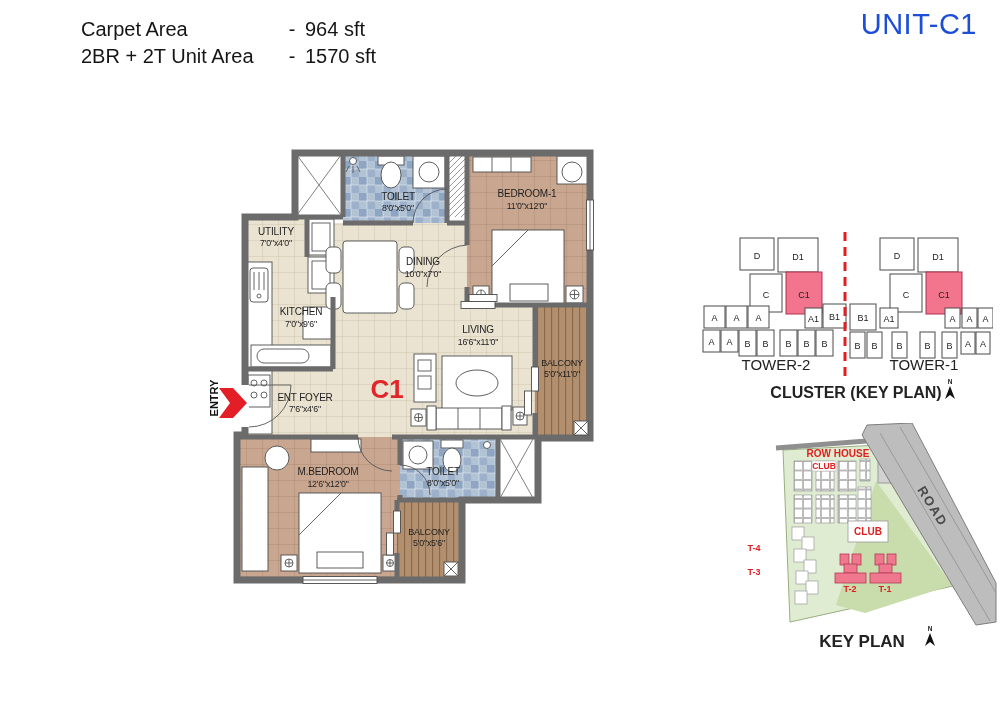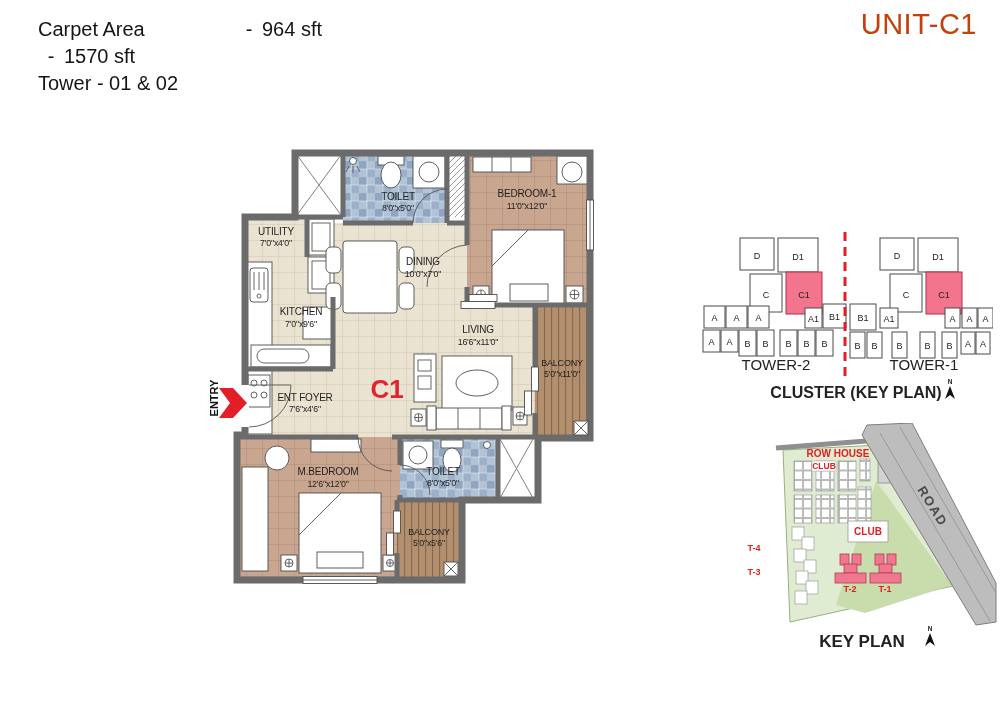--- a/index.html
+++ b/index.html
@@ -1,22 +1,22 @@
 <!DOCTYPE html>
 <html><head>
 <meta charset="utf-8">
 <style>
   html,body{margin:0;padding:0;}
   body{width:1000px;height:707px;position:relative;background:#fff;
        font-family:"Liberation Sans",sans-serif;color:#111;overflow:hidden;}
   .info{position:absolute;left:38px;top:16px;font-size:20px;line-height:27px;color:#151515;}
   .info-row{display:flex;}
-  .info-label{width:198px;}
+  .info-label{width:198px;margin-left:43px;}
   .info-dash{width:26px;text-align:center;}
-  .unit-title{position:absolute;right:23px;top:8px;font-size:29px;color:#c2410c;letter-spacing:0.5px;}
+  .unit-title{position:absolute;right:23px;top:8px;font-size:29px;color:#1d4ed8;letter-spacing:0.5px;}
   svg{position:absolute;}
   #floorplan{left:215px;top:145px;}
   #cluster{left:698px;top:230px;}
   #siteplan{left:740px;top:423px;}
   .entry-label{position:absolute;left:187px;top:391px;width:56px;height:14px;text-align:center;
        font-size:11px;font-weight:bold;transform:rotate(-90deg);color:#111;}
   svg text{font-family:"Liberation Sans",sans-serif;fill:#222;}
   .rname{font-size:10px;text-anchor:middle;letter-spacing:-0.2px;}
   .rdim{font-size:8.8px;text-anchor:middle;letter-spacing:-0.2px;}
   .unitlbl{font-size:9px;text-anchor:middle;}
@@ -32,25 +32,23 @@
 </head>
 <body>
 
 <div class="info">
   <div class="info-row">
     <span class="info-label">Carpet Area</span>
     <span class="info-dash">-</span>
     <span class="info-value">964 sft</span>
   </div>
   <div class="info-row">
+    <span class="info-label">2BR + 2T Unit Area</span>
     <span class="info-dash">-</span>
     <span class="info-value">1570 sft</span>
-  </div>
-  <div class="info-row">
-    <span>Tower - 01 &amp; 02</span>
   </div>
 </div>
 
 <div class="unit-title">UNIT-C1</div>
 
 <svg id="floorplan" width="385" height="480" viewBox="0 0 385 480">
   <defs>
     <pattern id="tileC" width="16" height="16" patternUnits="userSpaceOnUse">
       <rect width="16" height="16" fill="#eae3d1"></rect>
       <path d="M16 0V16M0 16H16" stroke="rgba(150,125,90,0.28)" stroke-width="1" fill="none"></path>

